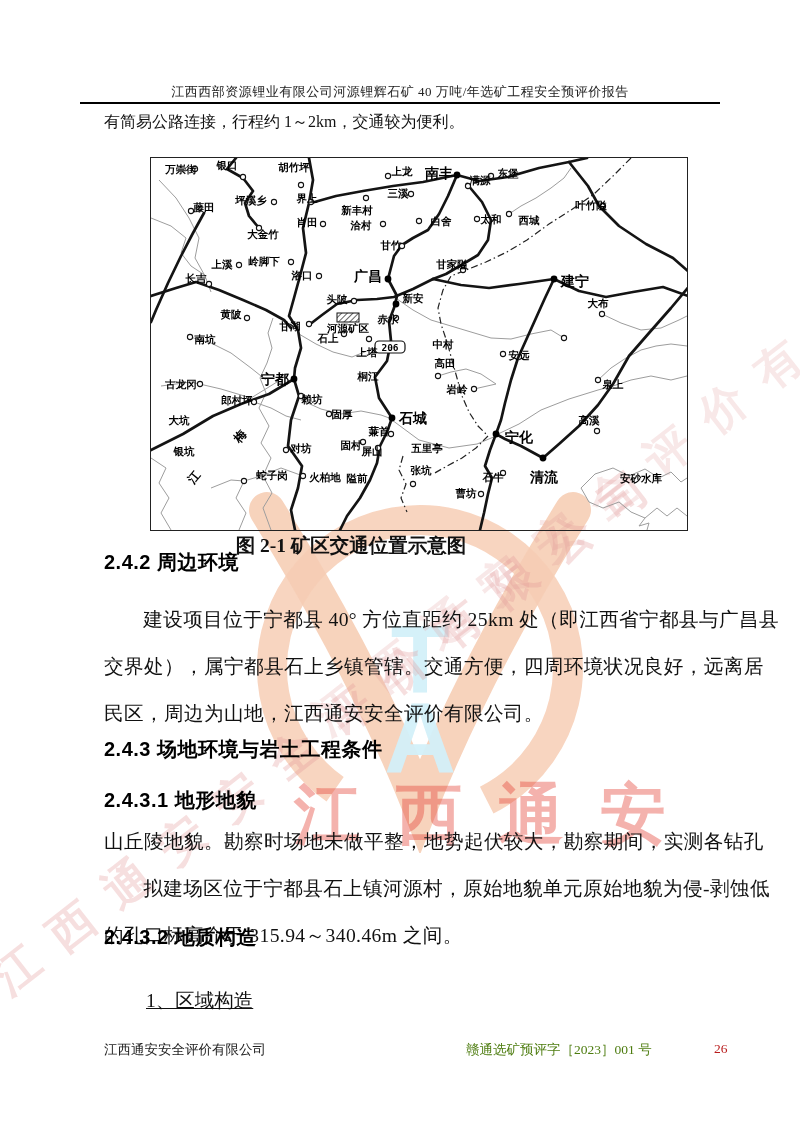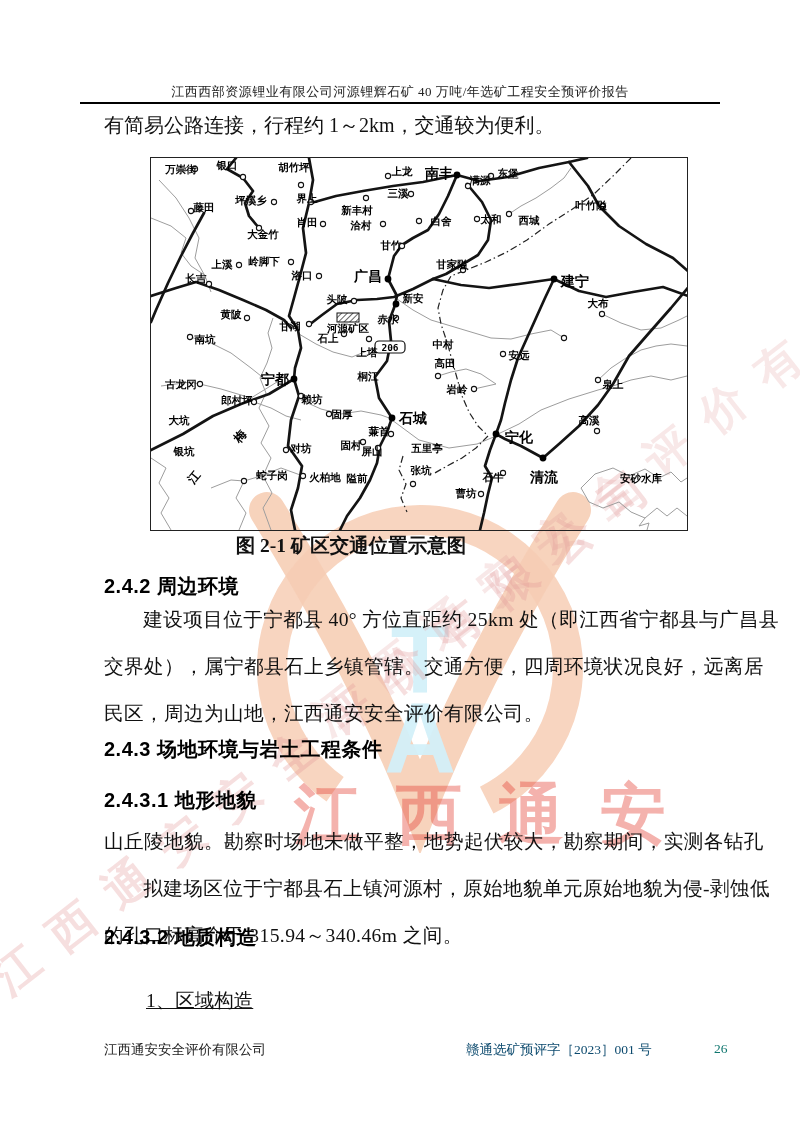--- a/index.html
+++ b/index.html
@@ -22,46 +22,46 @@
   }
   .wm-diag.d1{left:-20px;top:960px;}
   .wm-diag.d2{left:300px;top:700px;color:rgba(225,150,148,.22);}
   
   .content{position:absolute;inset:0;z-index:1;}
   .header-title{
     position:absolute;top:83px;left:0;width:100%;text-align:center;
     font-size:13px;color:#222;letter-spacing:.5px;
   }
   .header-rule{position:absolute;top:102px;left:80px;width:640px;border-top:2.2px solid #000;}
-  .p-intro{position:absolute;top:112px;left:104px;font-size:20px;}
+  .p-intro{position:absolute;top:112px;left:104px;font-size:16px;}
   .figure-box{
     position:absolute;left:150px;top:157px;width:536px;height:372px;
     border:1.6px solid #222;background:transparent;
   }
   .figure-caption{
     position:absolute;top:532px;left:82px;width:538px;text-align:center;
     font-size:19.5px;color:#111;font-weight:bold;
   }
   .heading{
     position:absolute;left:104px;font-family:"Liberation Sans","DejaVu Sans",sans-serif;
     font-weight:700;font-size:20px;color:#000;letter-spacing:.5px;
   }
-  .h-242{top:573px;}
+  .h-242{top:549px;}
   .h-243{top:736px;text-align:center;}
   .h-2431{top:787px;}
   .h-2432{top:924px;}
   .para{position:absolute;left:104px;width:600px;font-size:19.6px;line-height:47px;}
   .para .tline{white-space:nowrap;letter-spacing:.4px;}
   .para .tline.indent{text-indent:2em;}
   .p-242{top:596px;}
   .p-2431{top:818px;}
   .list-item{position:absolute;left:146px;top:987px;font-size:19.5px;text-decoration:underline;}
   .footer-left{position:absolute;left:104px;top:1041px;font-size:13.5px;color:#222;}
-  .footer-center{position:absolute;left:466px;top:1041px;font-size:13.5px;color:#0c4a6e;}
-  .footer-page{position:absolute;left:714px;top:1041px;font-size:13.5px;color:#0f766e;}
+  .footer-center{position:absolute;left:466px;top:1041px;font-size:13.5px;color:#4d7c0f;}
+  .footer-page{position:absolute;left:714px;top:1041px;font-size:13.5px;color:#b91c1c;}
 </style>
 </head>
 <body>
 
 <div class="wm-layer">
   <svg class="wm-logo" viewBox="0 0 430 385">
     <circle cx="215" cy="200" r="148" fill="none" stroke="#f4c1a2" stroke-width="30" stroke-dasharray="770 160" transform="rotate(125 215 200)" opacity="0.85"></circle>
     <path d="M62,42 Q160,200 215,338 Q270,200 368,42" fill="none" stroke="#f4c1a2" stroke-width="36" stroke-linecap="round" opacity="0.9"></path>
     <text x="215" y="225" text-anchor="middle" font-family="Liberation Sans, sans-serif" font-weight="bold" font-size="96" fill="#c8ecf7" opacity="0.95">T</text>
     <text x="215" y="305" text-anchor="middle" font-family="Liberation Sans, sans-serif" font-weight="bold" font-size="100" fill="#c8ecf7" opacity="0.95">A</text>

